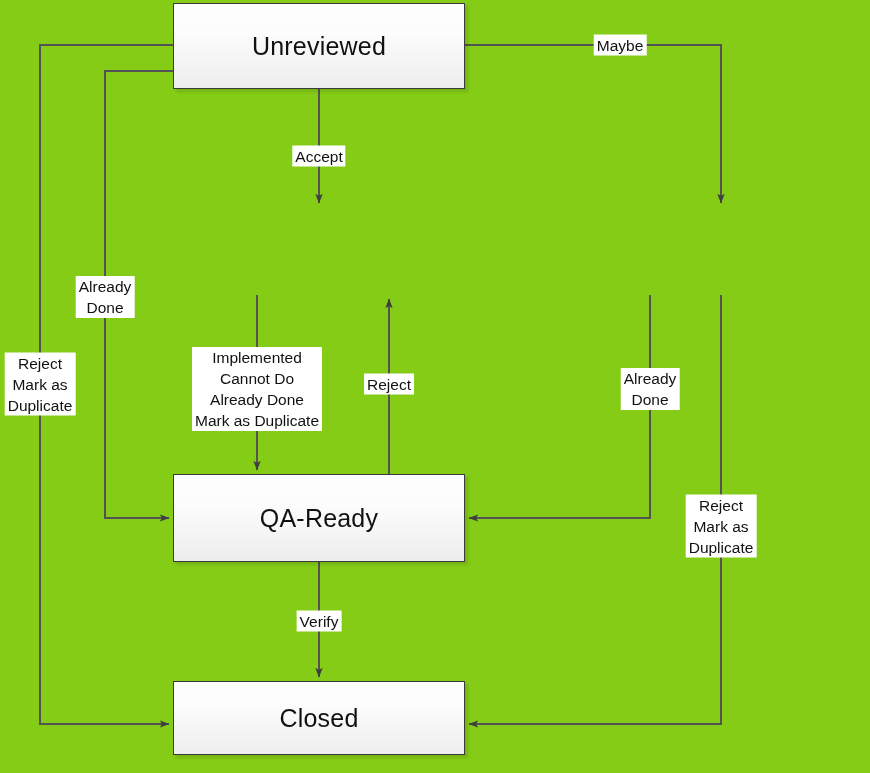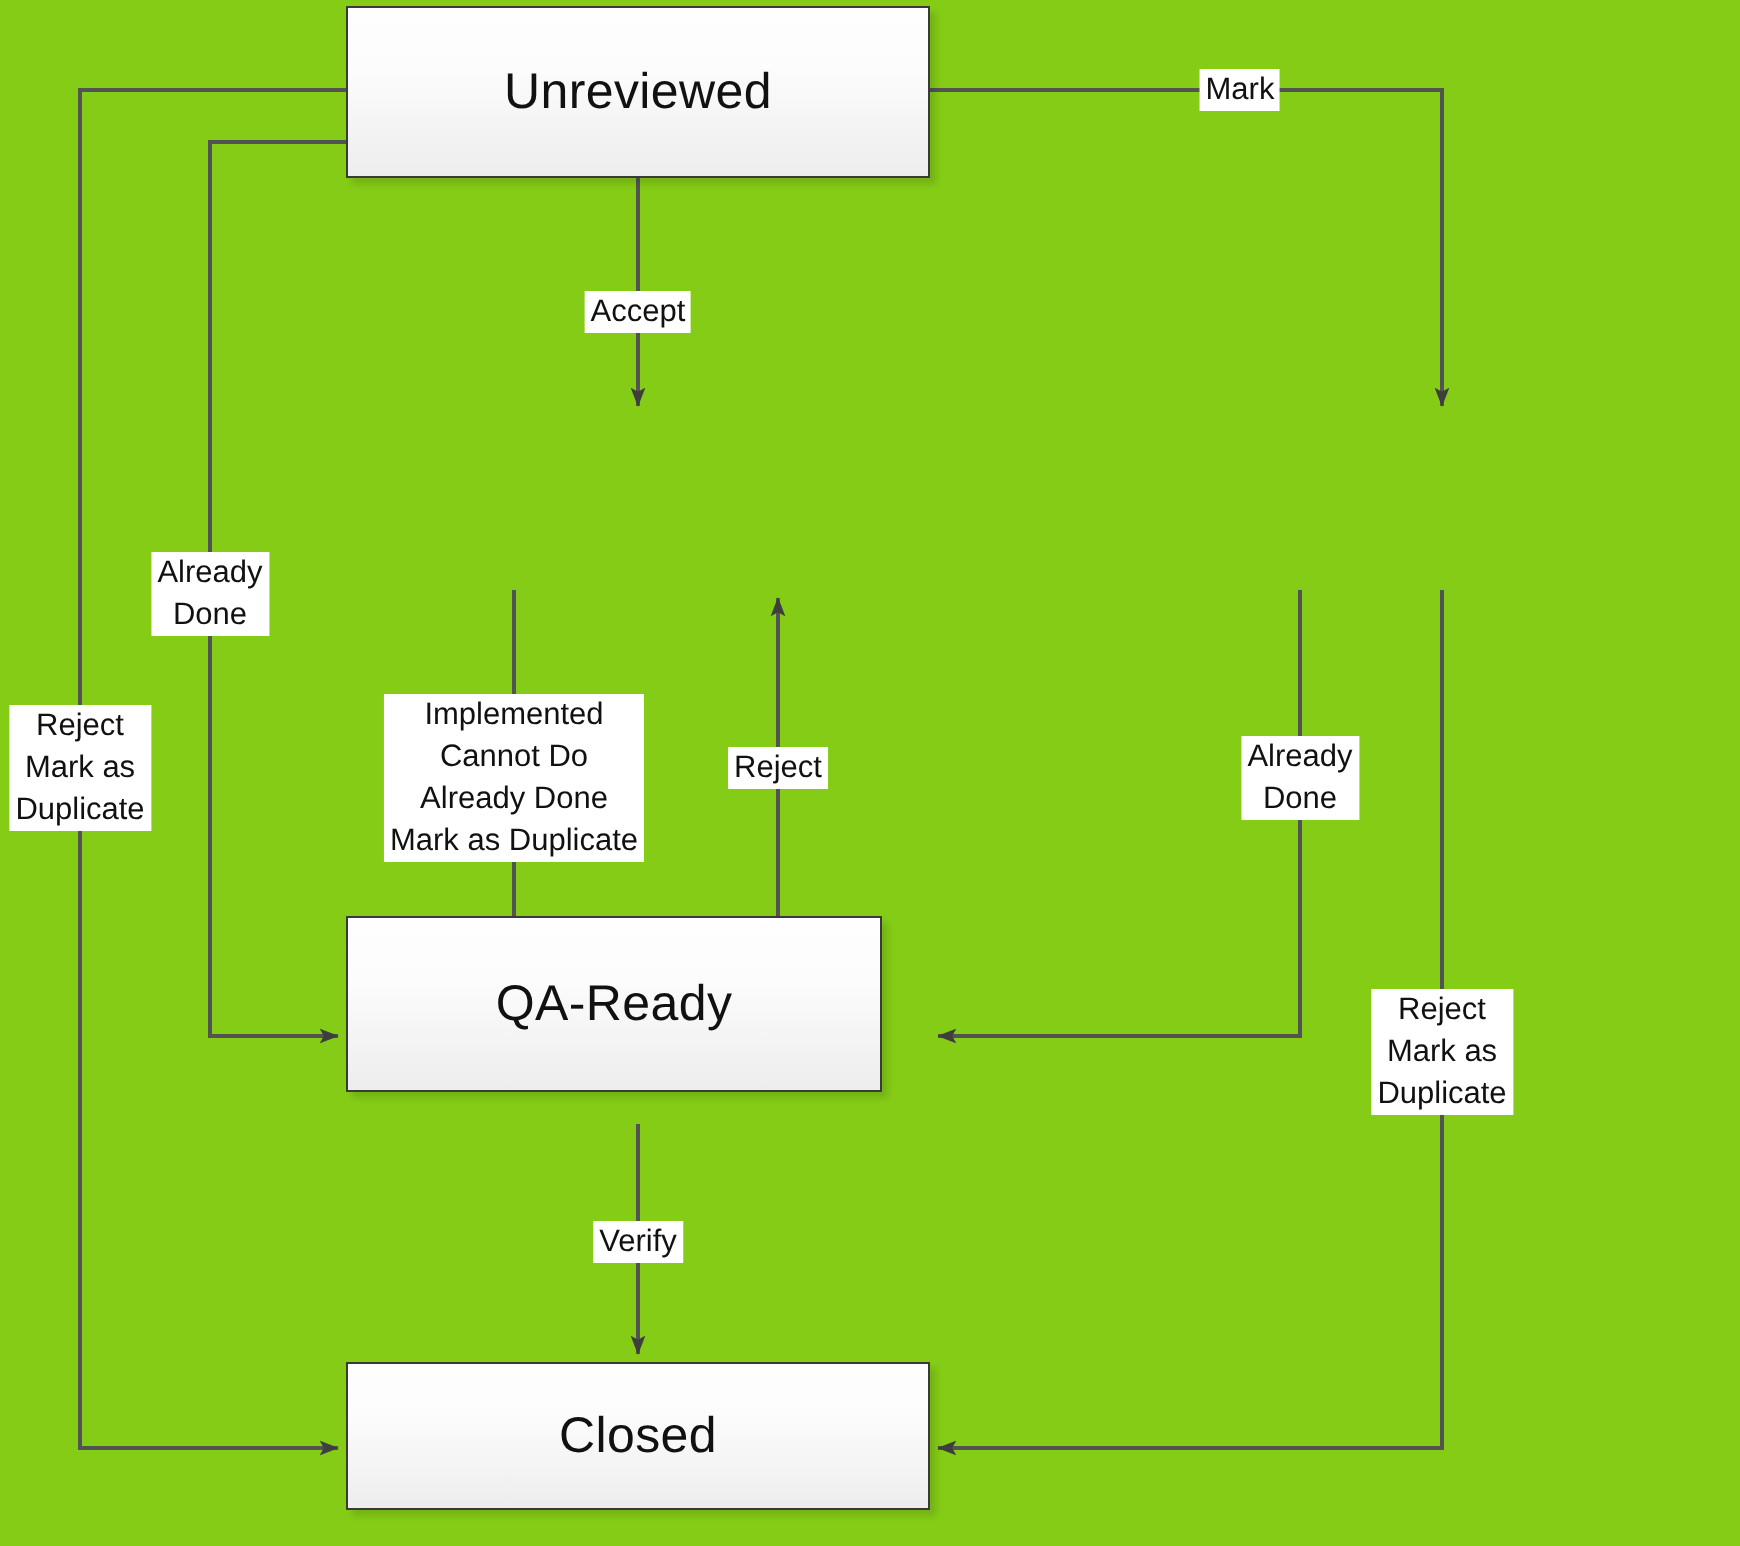--- a/index.html
+++ b/index.html
@@ -85,31 +85,31 @@
       <path d="M721,295 L721,724 L469,724" marker-end="url(#arrowhead)"></path>
     </g>
   </svg>
 
   <div class="state-node" style="left:173px; top:3px; width:292px; height:86px;">
     <span class="state-label">Unreviewed</span>
   </div>
 
 
 
-  <div class="state-node" style="left:173px; top:458px; width:268px; height:88px;">
+  <div class="state-node" style="left:173px; top:474px; width:292px; height:88px;">
     <span class="state-label">QA-Ready</span>
   </div>
 
   <div class="state-node" style="left:173px; top:681px; width:292px; height:74px;">
     <span class="state-label">Closed</span>
   </div>
 
   <div class="edge-label" style="left:319px; top:156px;">Accept</div>
 
-  <div class="edge-label" style="left:620px; top:45px;">Mark</div>
+  <div class="edge-label" style="left:620px; top:45px;">Maybe</div>
 
   <div class="edge-label" style="left:105px; top:297px;">Already
 Done</div>
 
   <div class="edge-label" style="left:40px; top:384px;">Reject
 Mark as
 Duplicate</div>
 
   <div class="edge-label" style="left:257px; top:389px;">Implemented
 Cannot Do

